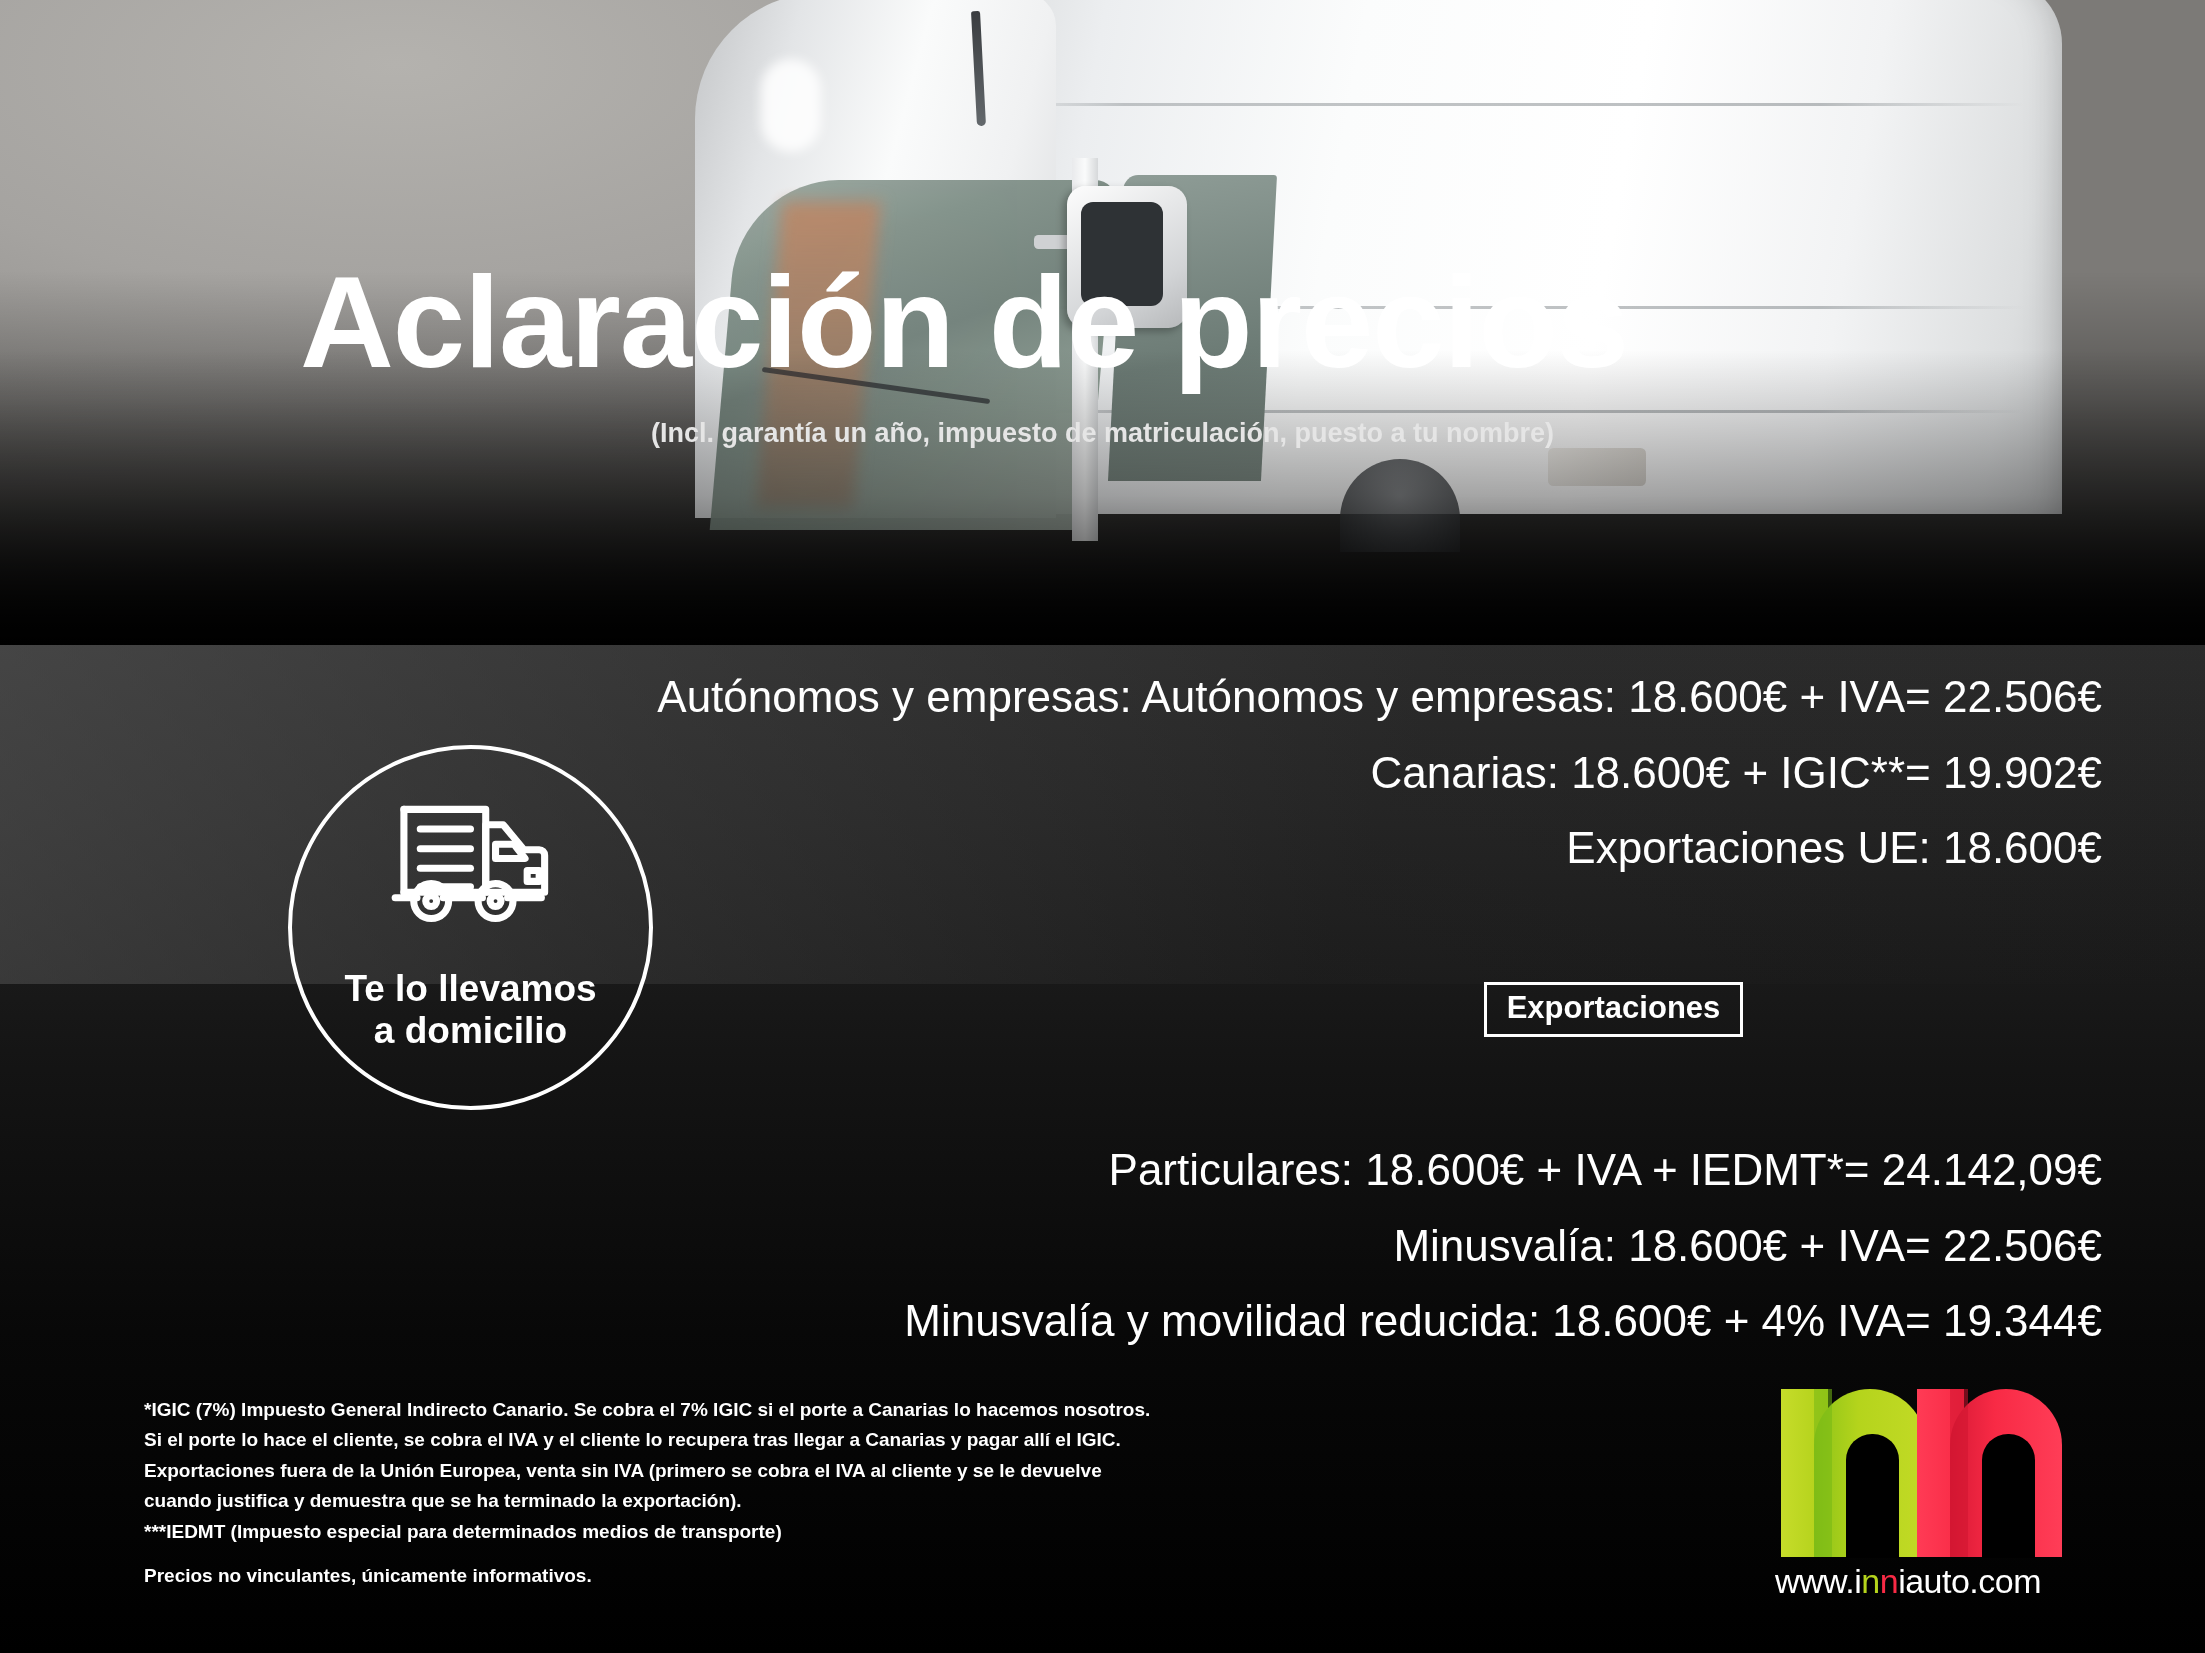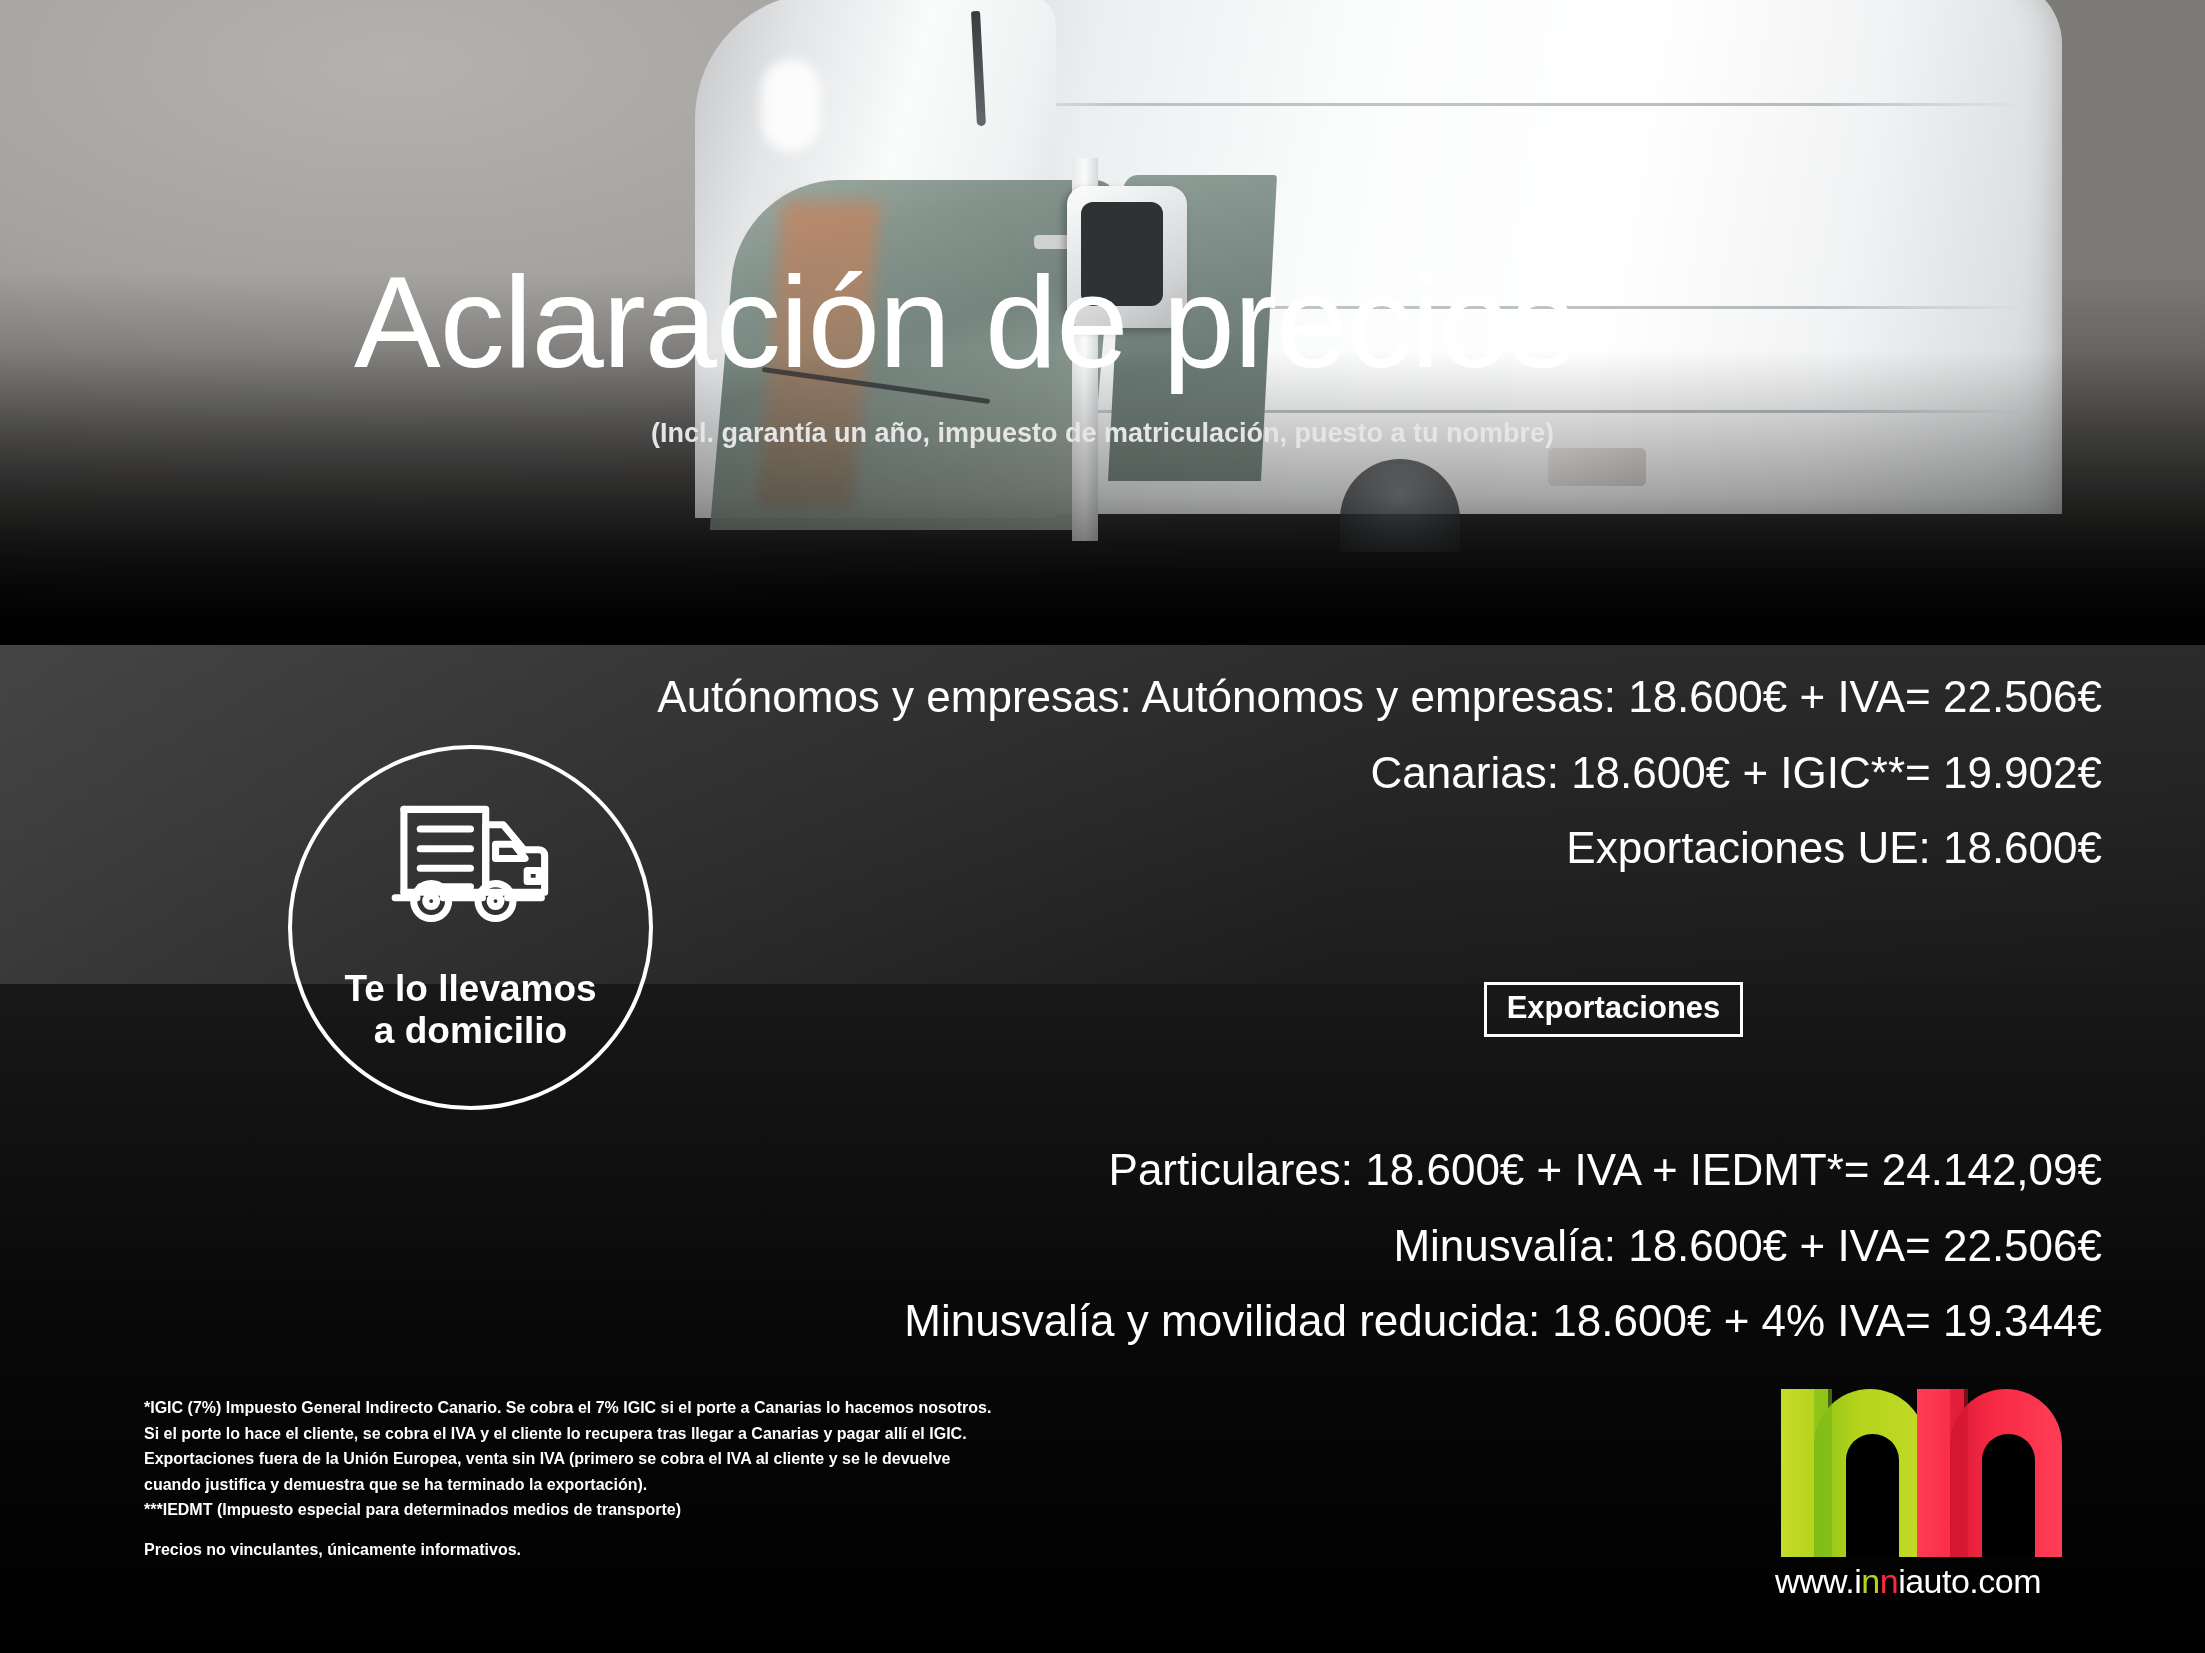--- a/index.html
+++ b/index.html
@@ -216,21 +216,21 @@
 
   
   .headline {
     position: absolute;
     left: 0;
     top: 257px;
     width: 1928px;
     text-align: center;
     color: #ffffff;
     font-size: 130px;
-    font-weight: 400;
+    font-weight: 700;
     letter-spacing: -1.1px;
     line-height: 1;
     white-space: nowrap;
   }
   .subhead {
     position: absolute;
     left: 0;
     top: 418px;
     width: 2205px;
     text-align: center;
@@ -298,21 +298,21 @@
     font-weight: 700;
     line-height: 1.13;
   }
 
   
   .footnotes {
     position: absolute;
     left: 144px;
     top: 1395px;
     color: #ffffff;
-    font-size: 16px;
+    font-size: 19px;
     font-weight: 700;
     line-height: 1.60;
     white-space: nowrap;
   }
   .footnotes .spacer { height: 14.2px; }
 
   
   .logo {
     position: absolute;
     left: 1775px;

